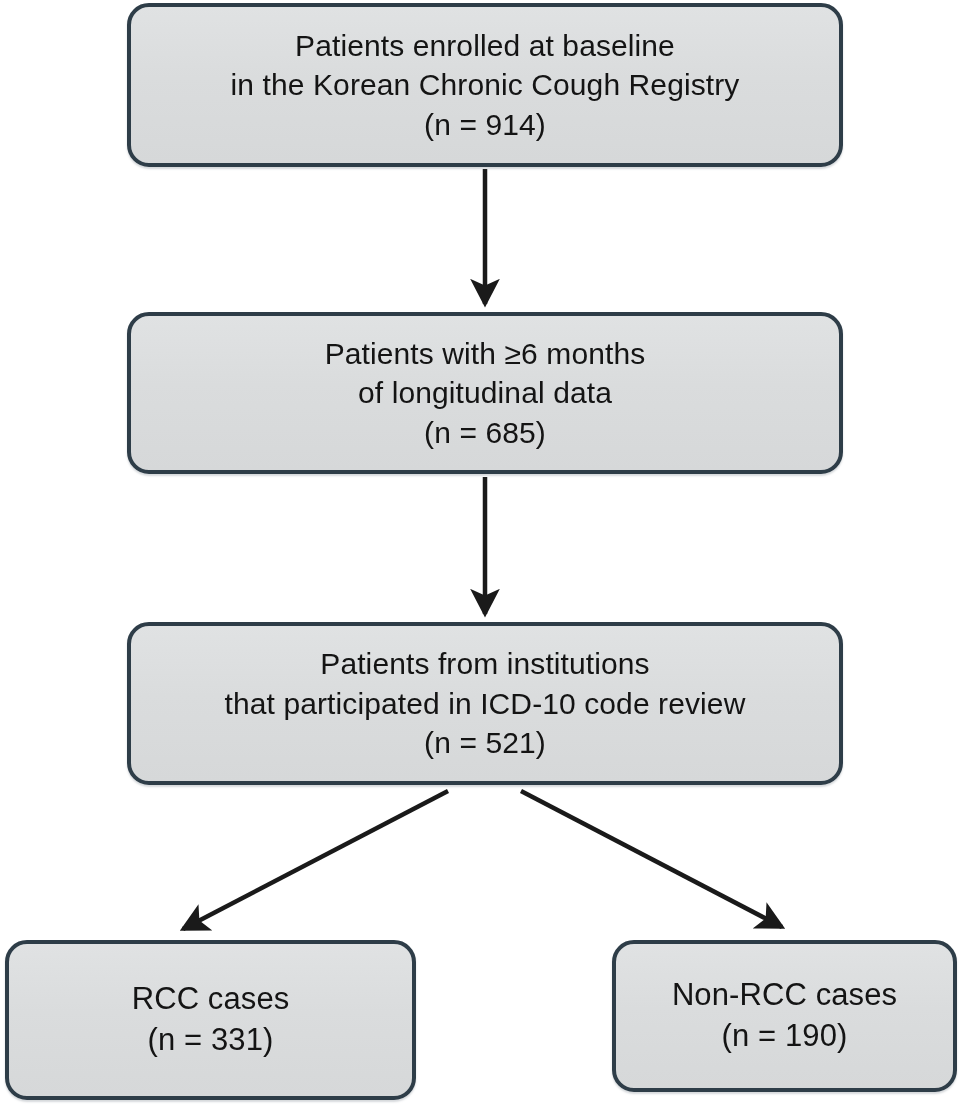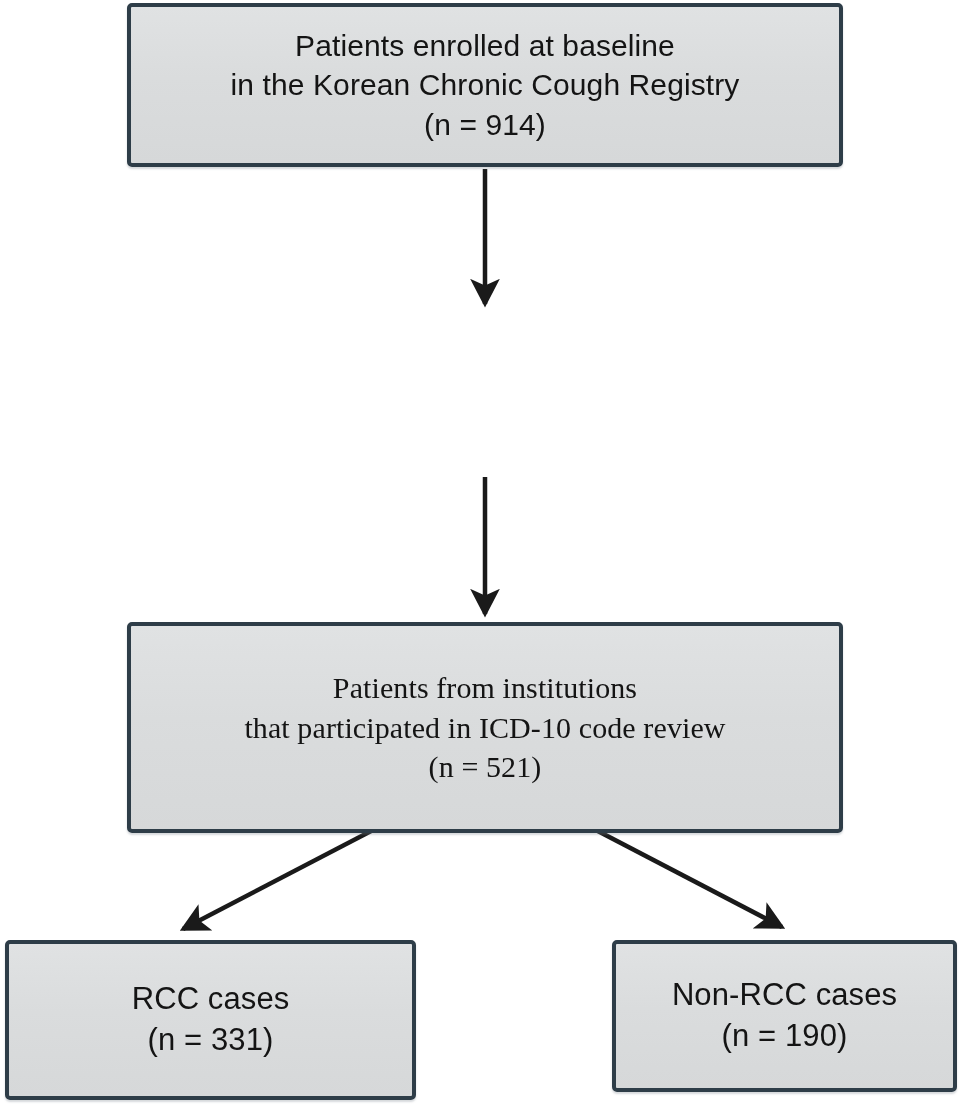--- a/index.html
+++ b/index.html
@@ -24,21 +24,21 @@
     top: 0;
     width: 970px;
     height: 1112px;
     pointer-events: none;
   }
   .node {
     position: absolute;
     box-sizing: border-box;
     background: linear-gradient(180deg, #e0e2e3 0%, #dadcdd 45%, #d6d8d9 100%);
     border: 4px solid #2e3d48;
-    border-radius: 5px;
+    border-radius: 22px;
     display: flex;
     align-items: center;
     justify-content: center;
     text-align: center;
     color: #141414;
     box-shadow: 0 2px 2px rgba(120,130,140,0.30);
   }
   .node-text {
     display: block;
     width: 100%;
@@ -46,21 +46,21 @@
     line-height: 1.32;
     letter-spacing: 0.1px;
     color: #141414;
     white-space: pre-line;
     padding: 0 10px;
     box-sizing: border-box;
   }
   
   #node-enrolled   { left: 127px; top: 3px;   width: 716px; height: 164px; }
   #node-longitudinal { left: 127px; top: 312px; width: 716px; height: 162px; }
-  #node-icd-review { left: 127px; top: 622px; width: 716px; height: 211px; font-family: Liberation Serif, serif; }
+  #node-icd-review { left: 127px; top: 622px; width: 716px; height: 163px; }
   #node-rcc        { left: 5px;   top: 940px; width: 411px; height: 160px; }
   #node-nonrcc     { left: 612px; top: 940px; width: 345px; height: 152px; }
   #node-rcc .node-text,
   #node-nonrcc .node-text { font-size: 31px; }
 </style>
 </head>
 <body>
 
 <div id="flow-canvas">
 
@@ -79,20 +79,25 @@
 
     <line x1="521" y1="791" x2="782" y2="927" stroke="#1a1a1a" stroke-width="4.5" marker-end="url(#arrowhead)"></line>
   </svg>
 
   <div class="node" id="node-enrolled">
     <span class="node-text">Patients enrolled at baseline
 in the Korean Chronic Cough Registry
 (n = 914)</span>
   </div>
 
+  <div class="node" id="node-longitudinal">
+    <span class="node-text">Patients with ≥6 months
+of longitudinal data
+(n = 685)</span>
+  </div>
 
   <div class="node" id="node-icd-review">
     <span class="node-text">Patients from institutions
 that participated in ICD-10 code review
 (n = 521)</span>
   </div>
 
   <div class="node" id="node-rcc">
     <span class="node-text">RCC cases
 (n = 331)</span>

